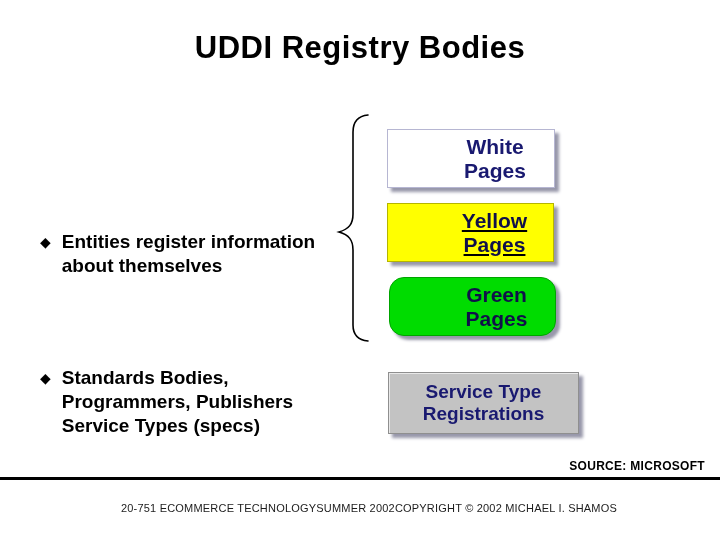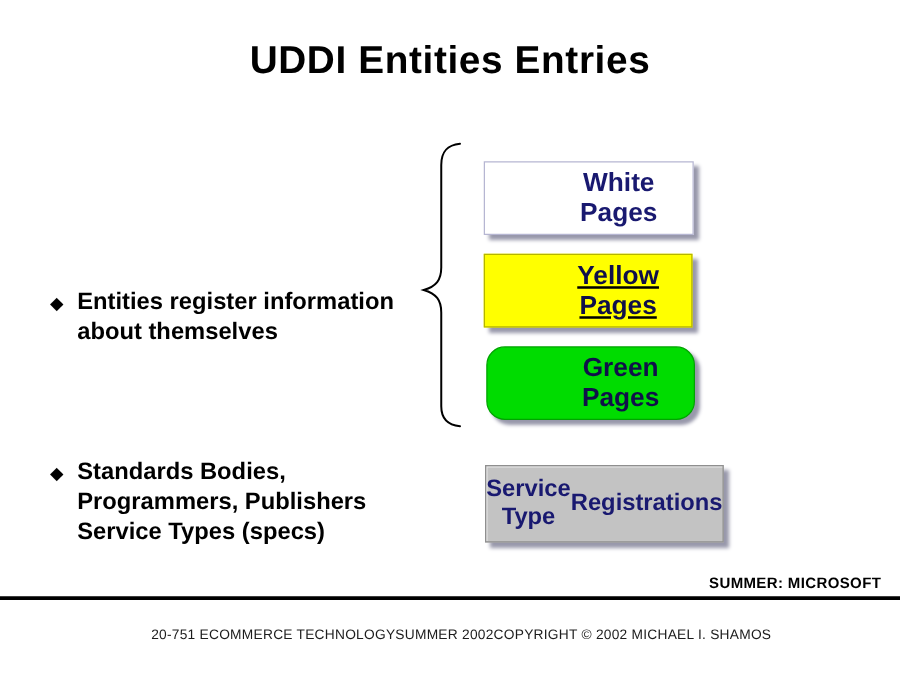--- a/index.html
+++ b/index.html
@@ -41,21 +41,21 @@
     box-shadow: 4px 4px 3px #9898ab;
   }
   .page-box.single { font-size: 21px; padding-left: 48px; }
   #box-white   { left: 387px; top: 129px; width: 168px; height: 59px; border: 1px solid #b6b6d2; }
   #box-yellow  { left: 387px; top: 203px; width: 167px; height: 59px; border: 1px solid #b5b500; }
   #box-green   { left: 389px; top: 277px; width: 167px; height: 59px; border: 1px solid #00a400; }
   #box-service {
     left: 388px; top: 372px; width: 191px; height: 62px;
     border: 1px solid #8f8f8f;
     font-size: 19px; line-height: 22px;
-    flex-direction: row;
+    flex-direction: column;
     box-shadow: 4px 4px 3px #9898ab, inset 1px 1px 0 #e8e8e8;
   }
   .bullet-item {
     position: absolute;
     display: flex;
     align-items: flex-start;
   }
   #bullet-1 { left: 40px; top: 230px; width: 320px; }
   #bullet-2 { left: 40px; top: 366px; width: 330px; }
   .bullet-glyph {
@@ -98,21 +98,21 @@
     font-size: 11px;
     color: #1c1c1c;
     letter-spacing: 0.2px;
   }
 </style>
 </head>
 <body>
 
 <div id="slide">
 
-  <div class="slide-title">UDDI Entities Entries</div>
+  <div class="slide-title">UDDI Registry Bodies</div>
 
   <div class="brace-wrap">
     <svg width="34" height="232" viewBox="0 0 34 232">
       <path d="M 32 3 C 22 4, 17 9, 17 20 L 17 102 C 17 112, 13 117, 3 120 C 13 123, 17 128, 17 138 L 17 213 C 17 223, 22 228, 32 229" fill="none" stroke="#000000" stroke-width="1.6" stroke-linecap="round"></path>
     </svg>
   </div>
 
   <div id="box-white" class="page-box single" style="background-color: rgb(255, 255, 255);">
     <span style="color: rgb(25, 25, 112);">White Pages</span>
   </div>
@@ -140,21 +140,21 @@
 
   <div id="bullet-2" class="bullet-item">
     <span class="bullet-glyph">◆</span>
     <div class="bullet-text">
       <div>Standards Bodies,</div>
       <div>Programmers, Publishers</div>
       <div>Service Types (specs)</div>
     </div>
   </div>
 
-  <div class="source-note">SUMMER: MICROSOFT</div>
+  <div class="source-note">SOURCE: MICROSOFT</div>
 
   <div class="divider-line"></div>
 
   <div class="footer">
     <span>20-751 ECOMMERCE TECHNOLOGY</span>
     <span>SUMMER 2002</span>
     <span>COPYRIGHT © 2002 MICHAEL I. SHAMOS</span>
   </div>
 
 </div>

